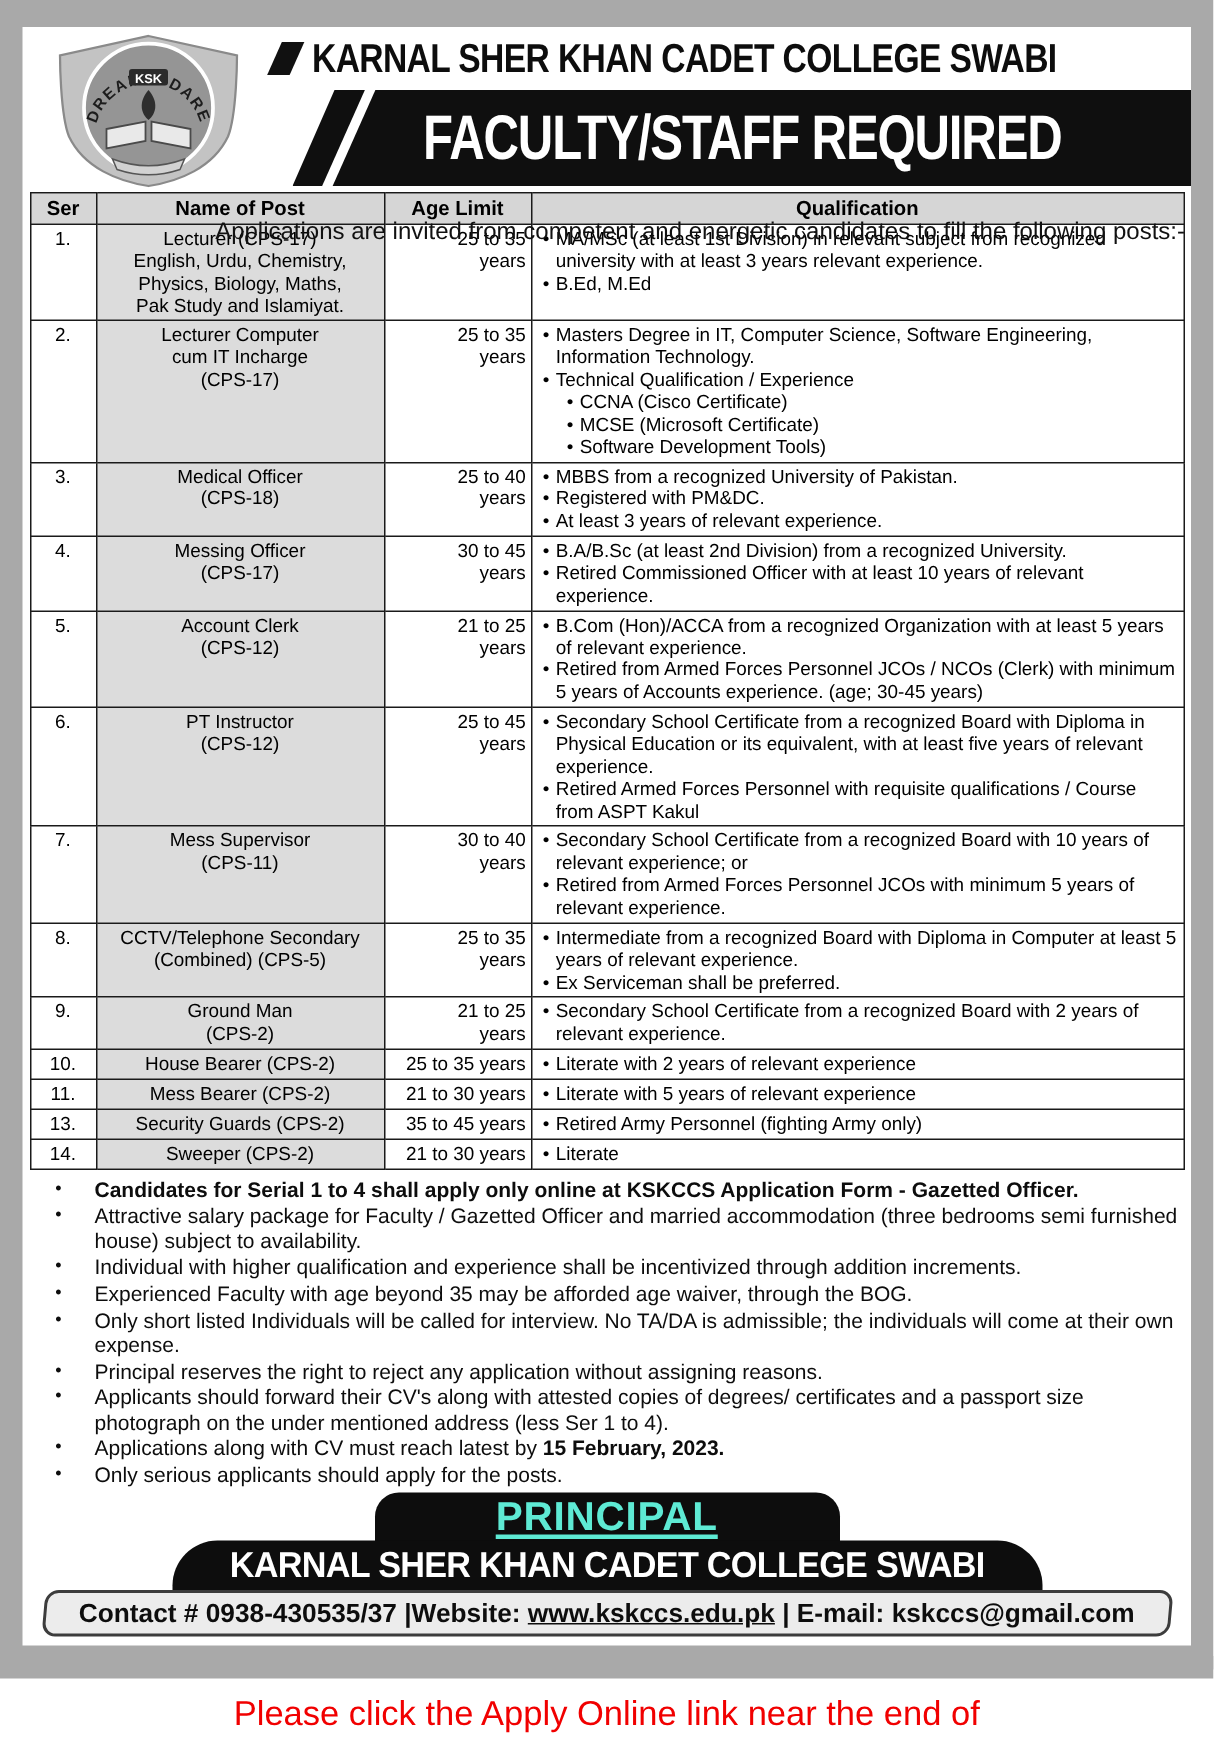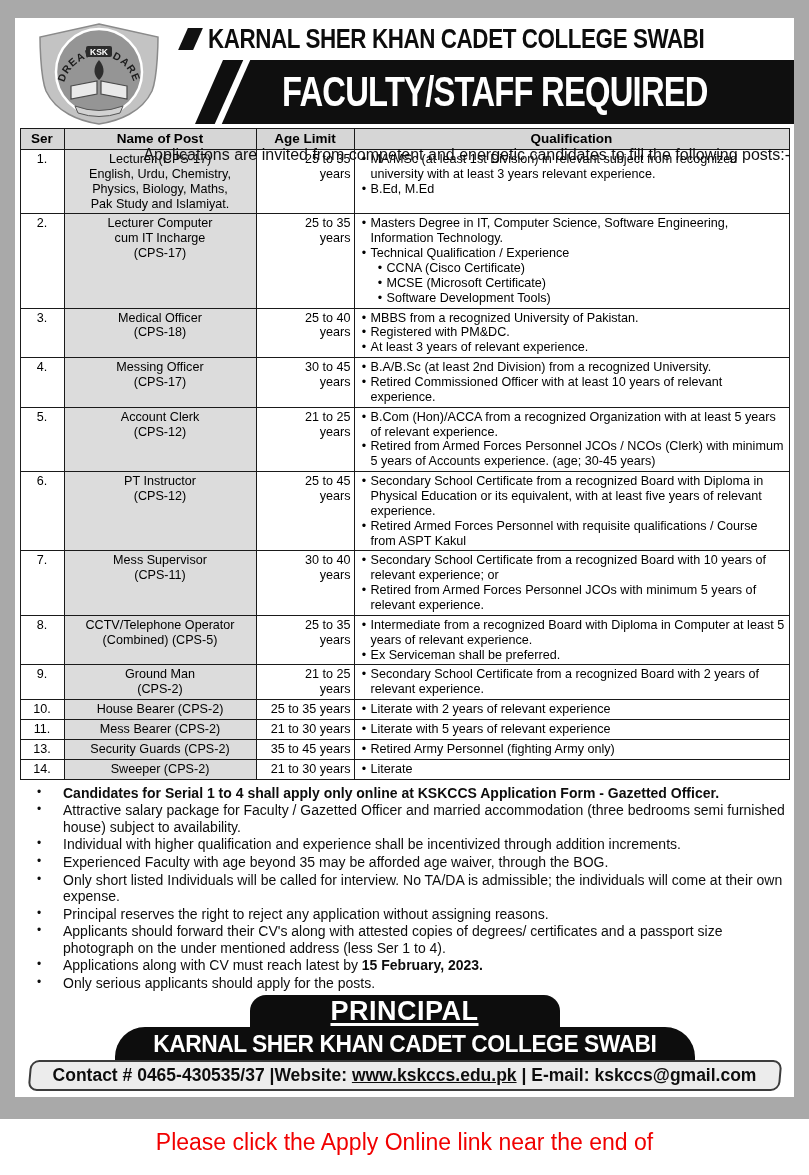--- a/index.html
+++ b/index.html
@@ -41,21 +41,21 @@
   .notes { list-style:none; margin-top:5px; font-size:14px; line-height:1.16; color:#0d0d0d; }
   .notes li { display:flex; margin:1.5px 0; }
   .notes li .mark { flex:none; width:48px; text-align:center; font-size:12px; padding-top:1px; }
   .notes li .txt { flex:1; padding-right:4px; }
   .notes .bold { font-weight:700; }
 
   
   .footer { position:relative; z-index:2; margin-top:4px; }
   .hump { width:310px; margin:0 auto; height:33px; background:#0d0d0d; border-radius:16px 16px 0 0;
           display:flex; align-items:center; justify-content:center; }
-  .hump-text { color:#ffffff; font-weight:700; font-size:27px; letter-spacing:0.5px;
+  .hump-text { color:#5eead4; font-weight:700; font-size:27px; letter-spacing:0.5px;
                text-decoration:underline; text-decoration-thickness:2.5px; text-underline-offset:3px; }
   .band { width:580px; margin:-1px auto 0 auto; height:33px; background:#0d0d0d; border-radius:30px 30px 0 0;
           display:flex; align-items:center; justify-content:center; }
   .band-text { color:#fff; font-weight:700; font-size:24px; white-space:nowrap; letter-spacing:-0.5px;
                transform:scaleX(0.95); }
   .contact-bar { position:relative; width:752px; margin:0 auto; height:31px; display:flex; align-items:center; justify-content:center; }
   .contact-bar::before { content:""; position:absolute; inset:0; background:#ececec; border:2.5px solid #3c3c3c;
                          border-radius:9px; transform:skewX(-5deg); }
   .contact-text { position:relative; font-weight:700; font-size:17.5px; color:#0d0d0d; white-space:nowrap; }
   .contact-text .website { text-decoration:underline; }
@@ -278,21 +278,21 @@
                 </div>
                 <div class="b">
                   <span class="mark">•</span>
                   <span class="bt">Retired from Armed Forces Personnel JCOs with minimum 5 years of relevant experience.</span>
                 </div>
               </td>
             </tr>
             <tr>
               <td class="ser">8.</td>
               <td class="post">
-                <div>CCTV/Telephone Operator</div>
+                <div>CCTV/Telephone Secondary</div>
                 <div>(Combined) (CPS-5)</div>
               </td>
               <td class="age">
                 <div>25 to 35</div>
                 <div>years</div>
               </td>
               <td class="qual">
                 <div class="b">
                   <span class="mark">•</span>
                   <span class="bt">Intermediate from a recognized Board with Diploma in Computer at least 5 years of relevant experience.</span>
@@ -423,21 +423,21 @@
         </ul>
 
       <div class="footer">
         <div class="hump">
           <span class="hump-text">PRINCIPAL</span>
         </div>
         <div class="band">
           <span class="band-text">KARNAL SHER KHAN CADET COLLEGE SWABI</span>
         </div>
         <div class="contact-bar">
-          <span class="contact-text"><span>Contact # 0465-430535/37  |Website: </span><span class="website">www.kskccs.edu.pk</span><span> | E-mail: </span><span>kskccs@gmail.com</span></span>
+          <span class="contact-text"><span>Contact # 0938-430535/37  |Website: </span><span class="website">www.kskccs.edu.pk</span><span> | E-mail: </span><span>kskccs@gmail.com</span></span>
         </div>
       </div>
     </div>
   </div>
 
   <div class="gray-bottom"></div>
 
   <div class="apply-note">
     <div>Please click the Apply Online link near the end of</div>
 

